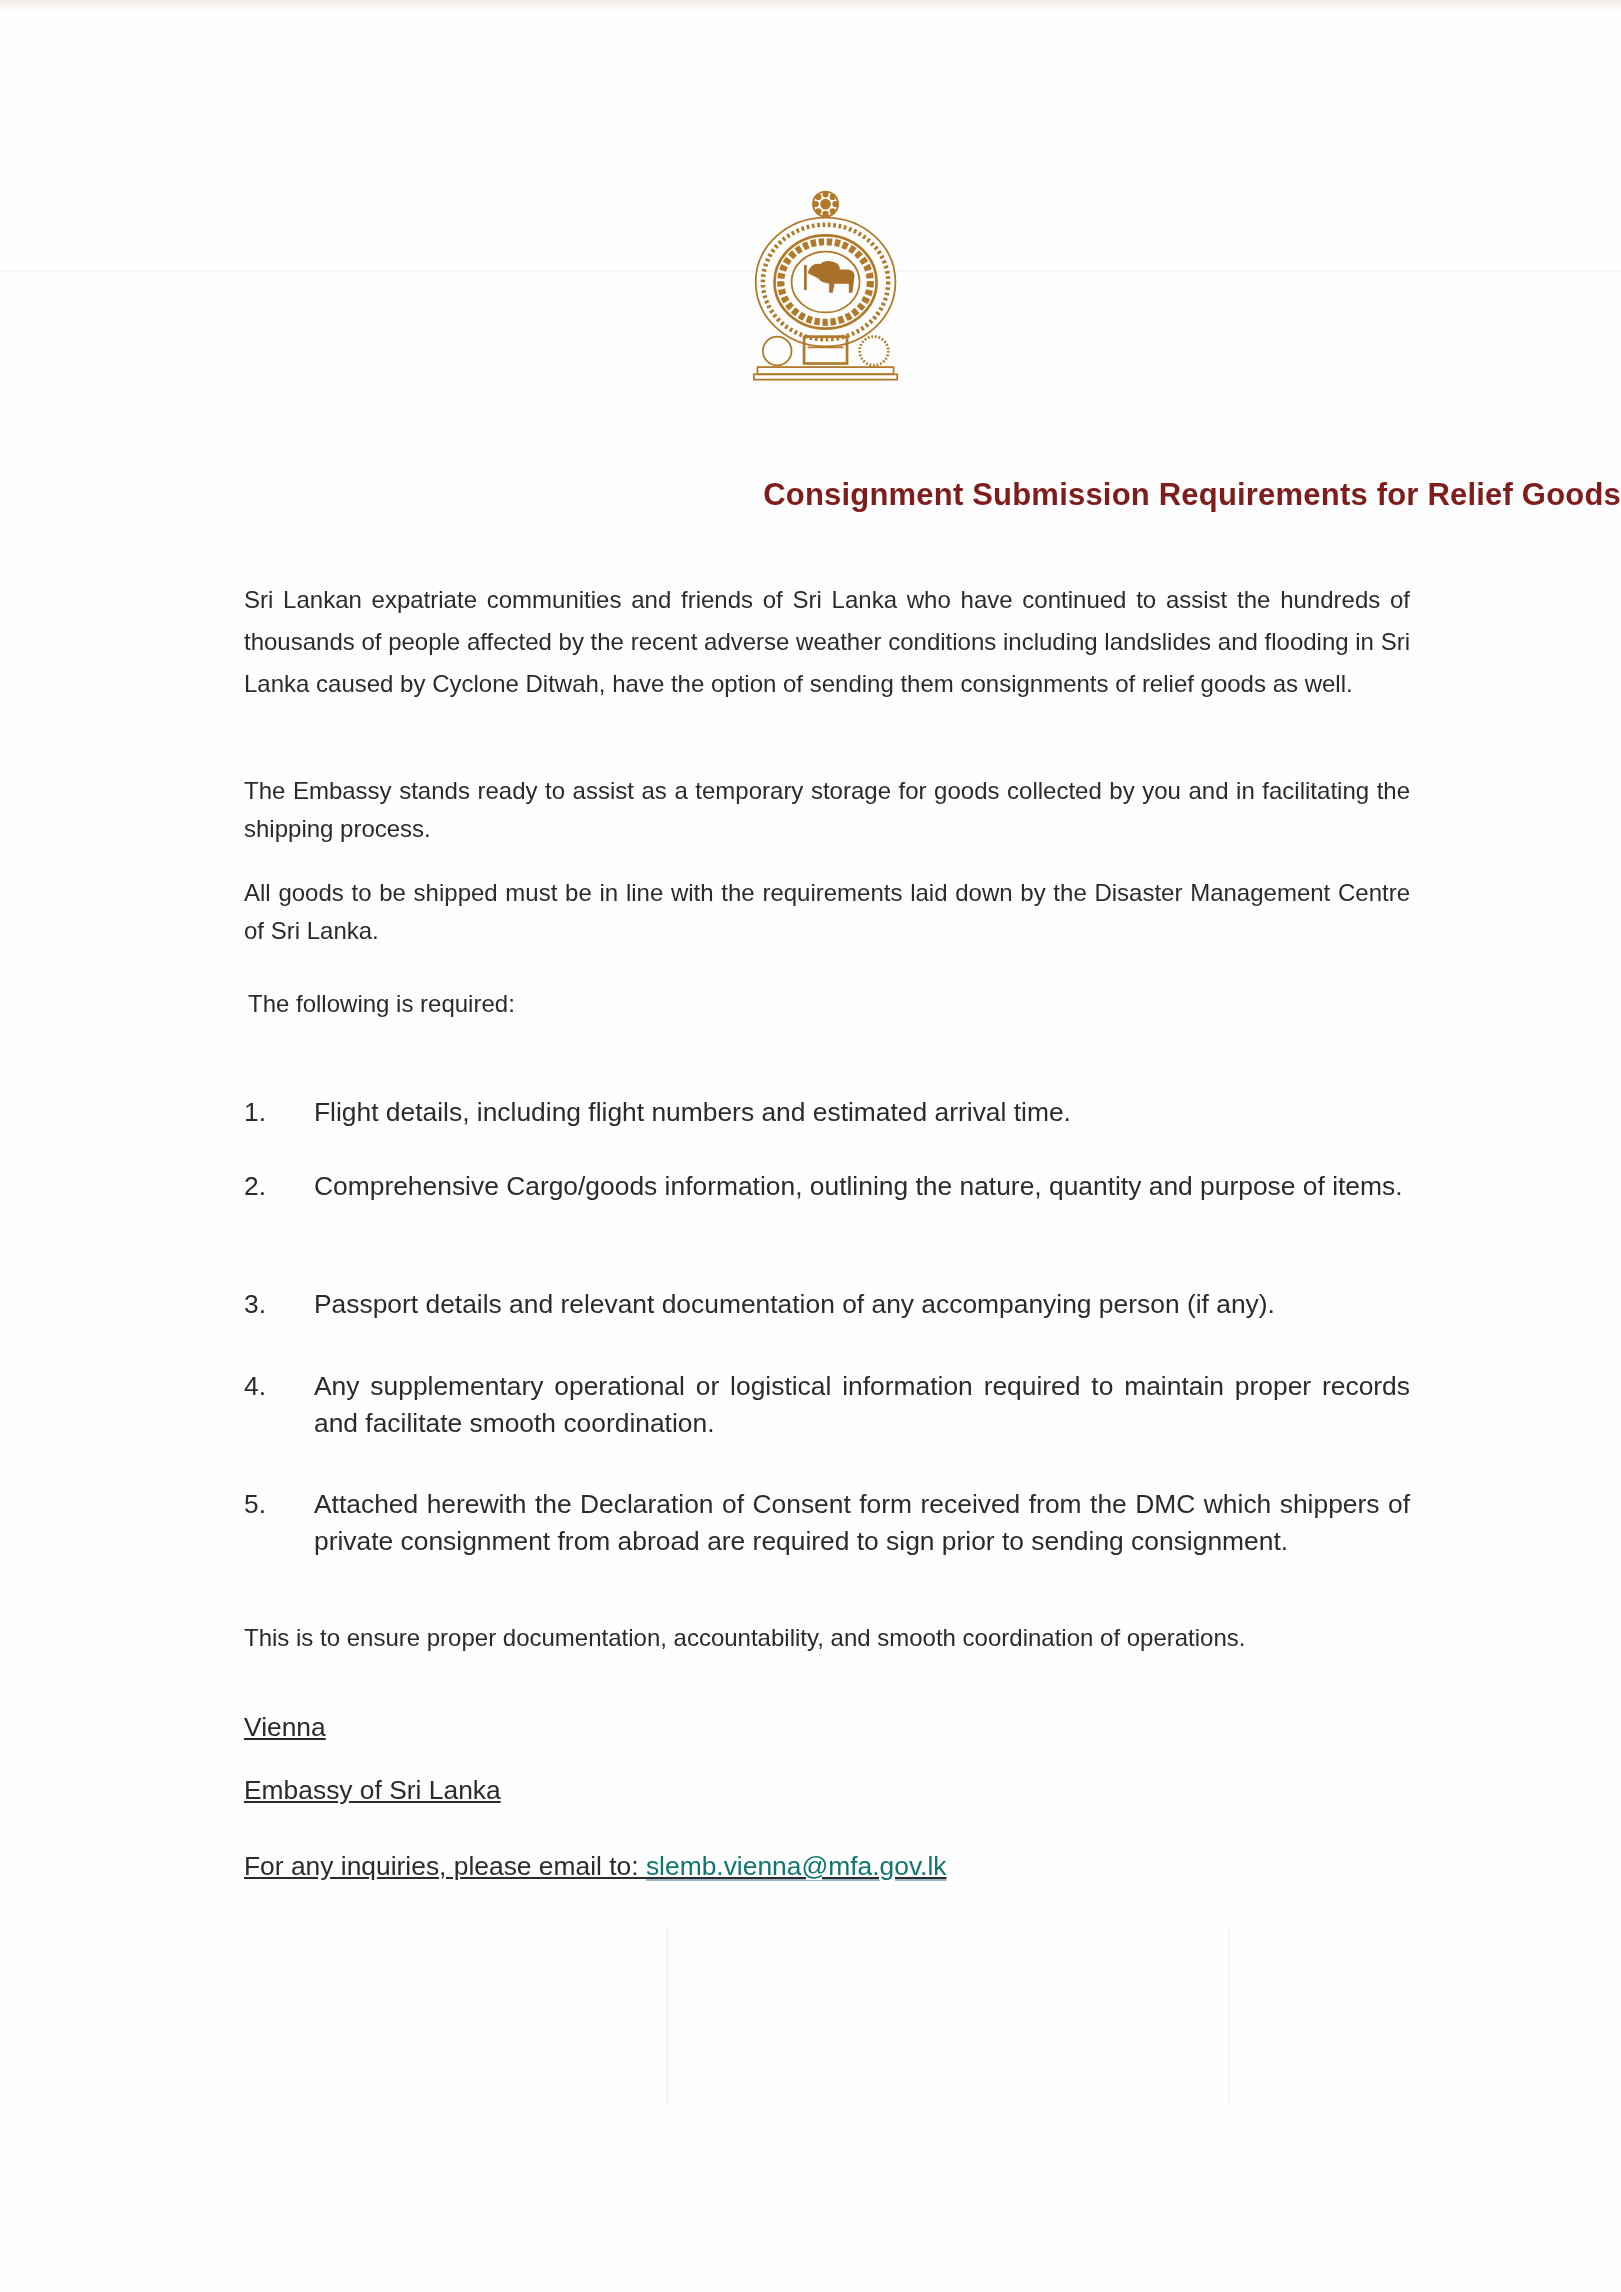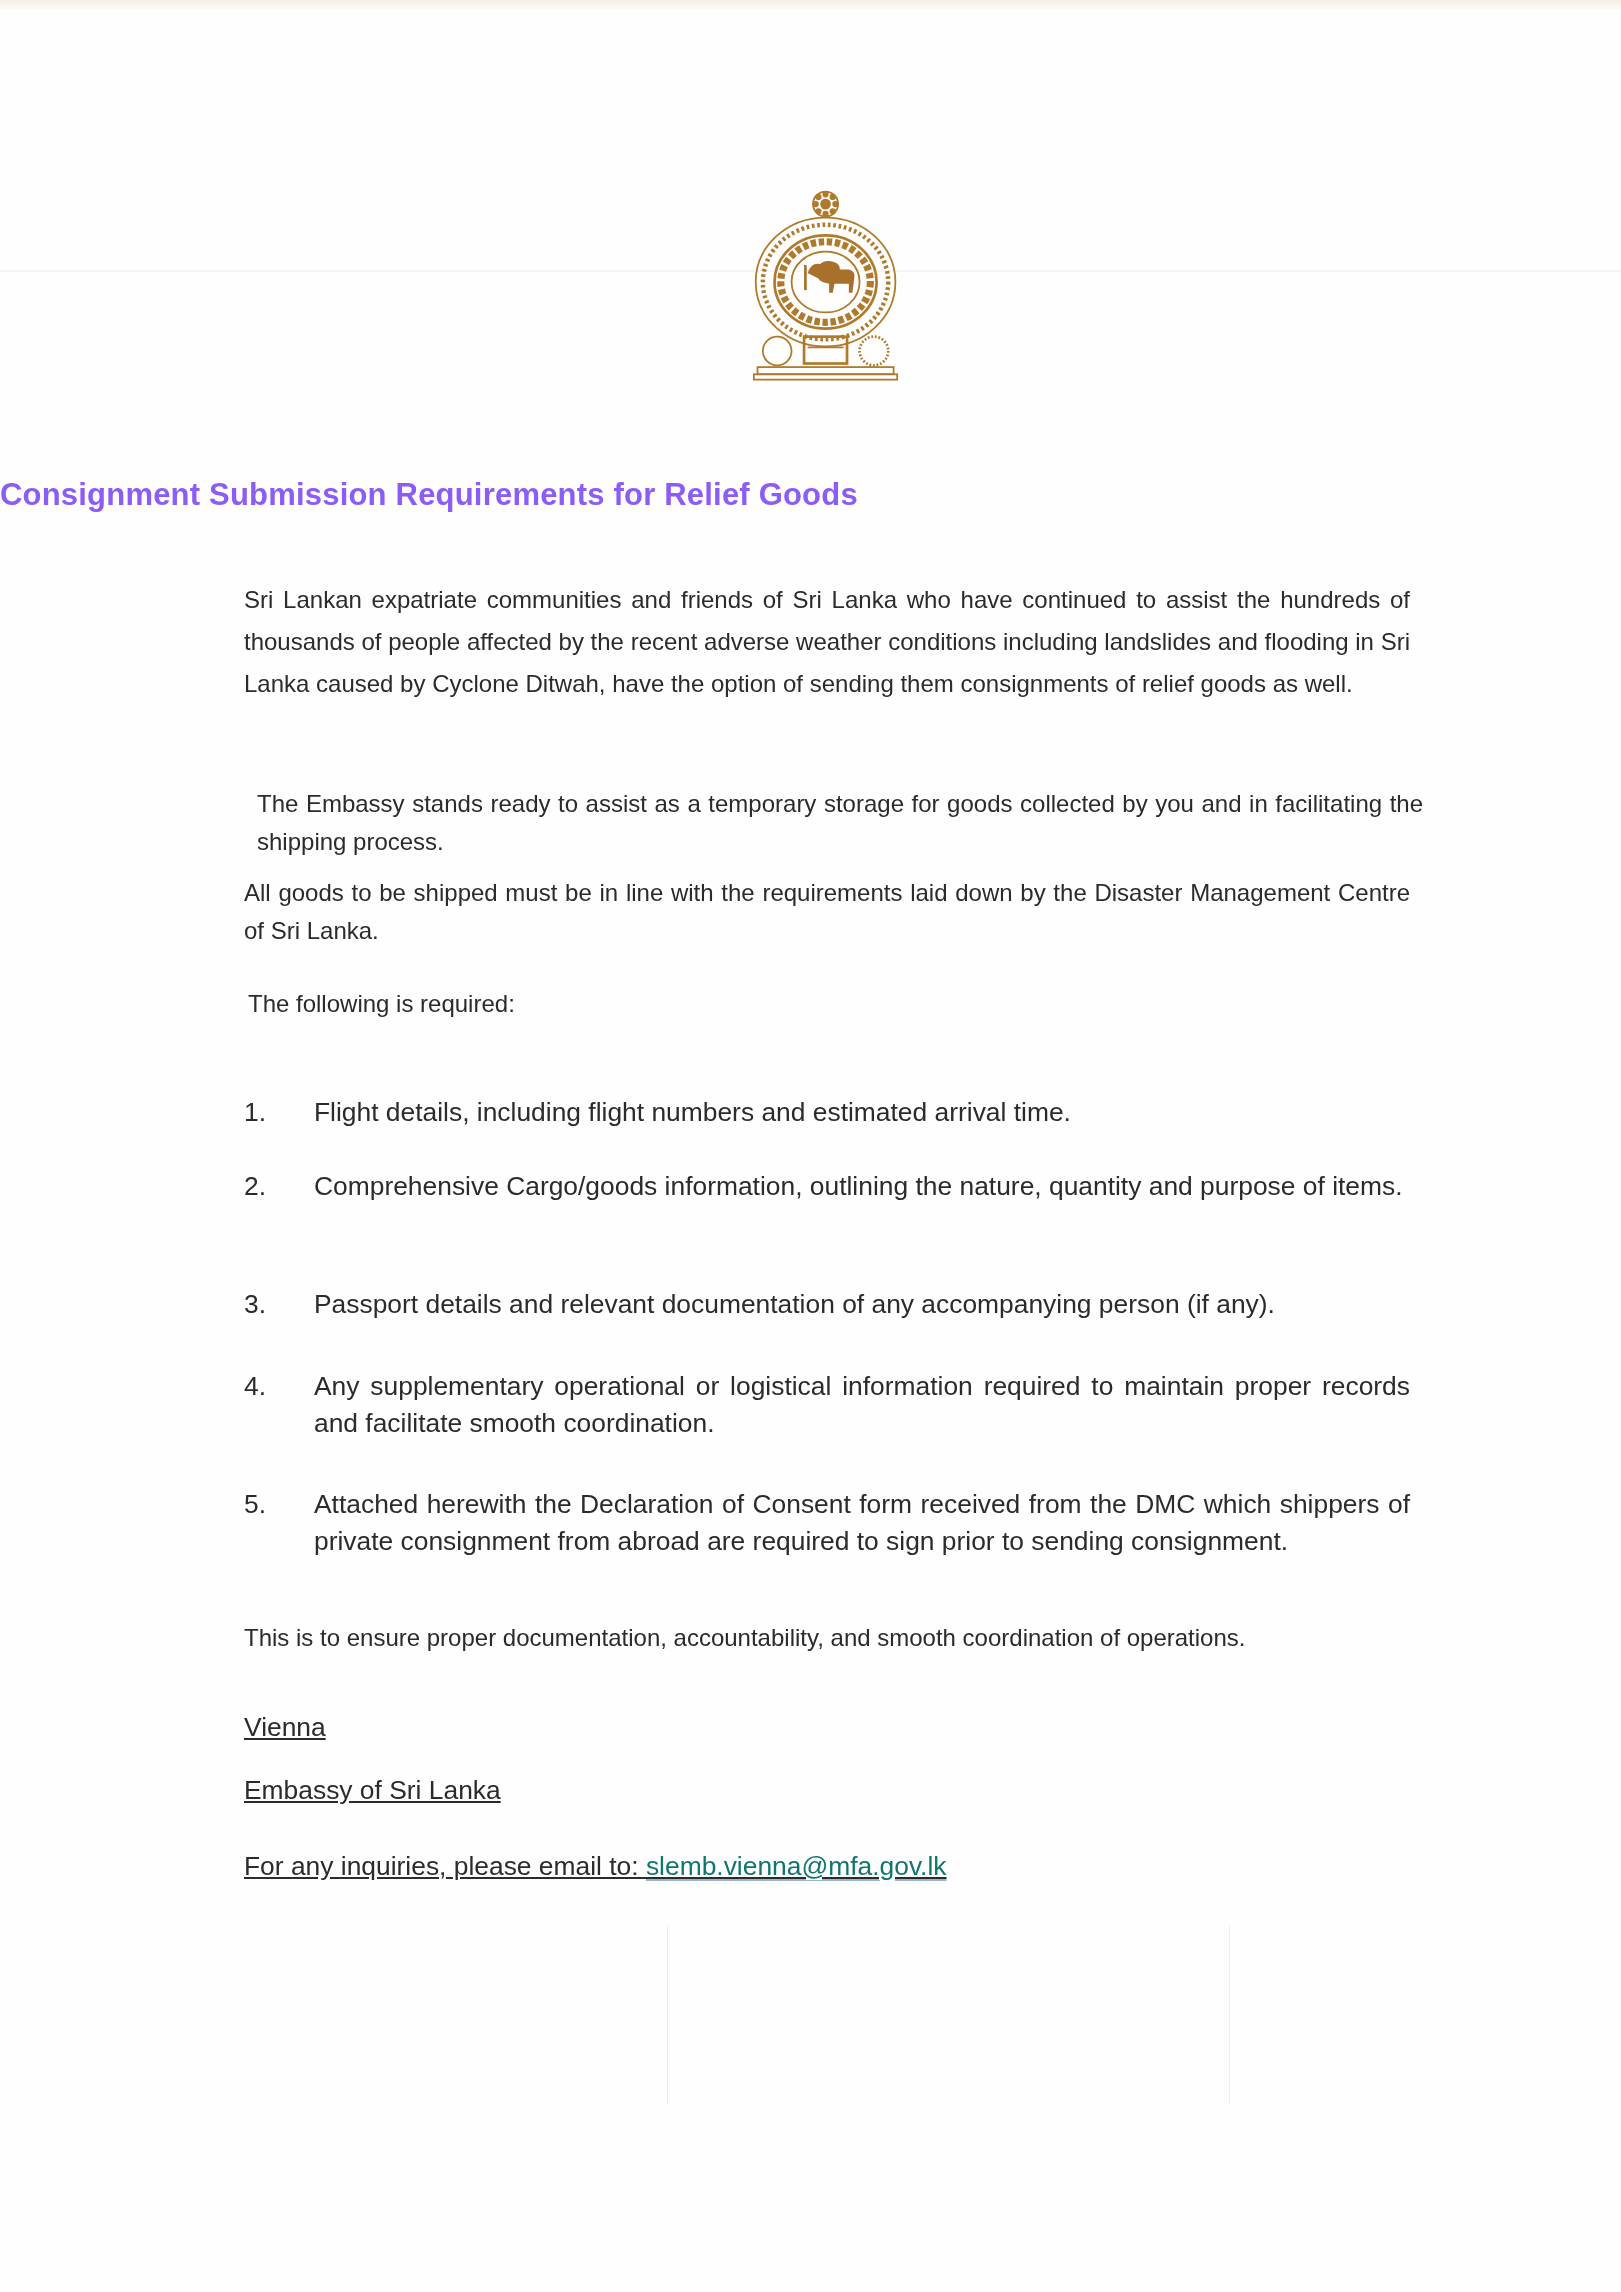--- a/index.html
+++ b/index.html
@@ -18,22 +18,22 @@
   .fold-line {
     position: absolute; left: 0; top: 270px; width: 1621px; height: 1.8px;
     background: #f7f5f5;
   }
   .streak { position: absolute; width: 0.9px; background: #eeeeee; }
   .emblem {
     position: absolute; left: 752px; top: 188px; width: 148px; height: 197px;
   }
   .title {
     position: absolute; left: 0; width: 1621px; top: 477px;
-    text-align: left; font-weight: bold; font-size: 31px;
-    color: #8b5cf6; letter-spacing: 0.2px;
+    text-align: right; font-weight: bold; font-size: 31px;
+    color: #7f1d1d; letter-spacing: 0.2px;
   }
   .para {
     position: absolute; left: 244px; width: 1166px;
     font-size: 24px; line-height: 42px;
     text-align: justify;
   }
   .para.tight { line-height: 38px; }
   .list-item {
     position: absolute; left: 244px; width: 1166px;
     font-size: 26.4px; line-height: 37px;
@@ -92,21 +92,21 @@
     <g fill="#a8702a">
       <path d="M62 95 q4 -12 14 -10 q6 -6 16 -2 q6 2 6 8 l10 0 q8 2 6 10 l-2 16 l-4 0 l0 -10 l-16 0 l-2 10 l-4 0 l0 -10 q-10 -2 -12 -6 z"></path>
       <rect x="58" y="86" width="3" height="28"></rect>
     </g>
   </svg>
 </div>
 
 <div class="title">Consignment Submission Requirements for Relief Goods</div>
 
 <p class="para" style="top:579px;margin:0;">Sri Lankan expatriate communities and friends of Sri Lanka who have continued to assist the hundreds of thousands of people affected by the recent adverse weather conditions including landslides and flooding in Sri Lanka caused by Cyclone Ditwah, have the option of sending them consignments of relief goods as well.</p>
-<p class="para tight" style="top:772px;margin:13px;">The Embassy stands ready to assist as a temporary storage for goods collected by you and in facilitating the shipping process.</p>
+<p class="para tight" style="top:772px;margin:0;">The Embassy stands ready to assist as a temporary storage for goods collected by you and in facilitating the shipping process.</p>
 <p class="para tight" style="top:874px;margin:0;">All goods to be shipped must be in line with the requirements laid down by the Disaster Management Centre of Sri Lanka.</p>
 <p class="para tight" style="top:981px;margin:4px;">The following is required:</p>
 
 <div class="list-item" style="top:1094px;">
   <span class="num">1.</span>
   <span class="txt">Flight details, including flight numbers and estimated arrival time.</span>
 </div>
 <div class="list-item" style="top:1168px;">
   <span class="num">2.</span>
   <span class="txt">Comprehensive Cargo/goods information, outlining the nature, quantity and purpose of items.</span>

